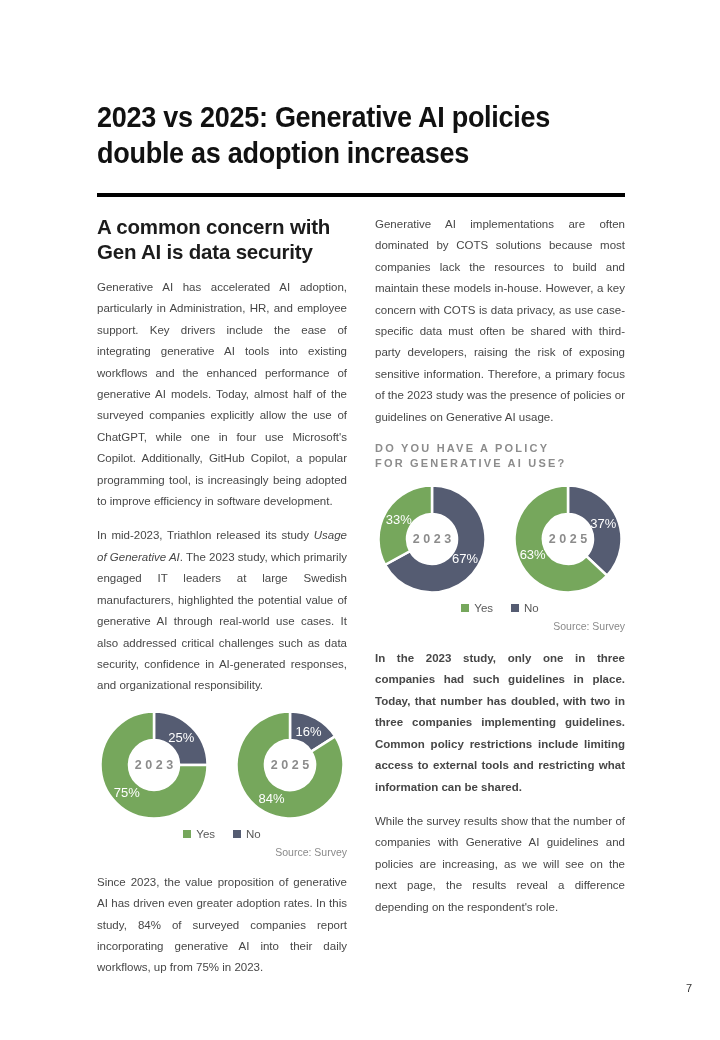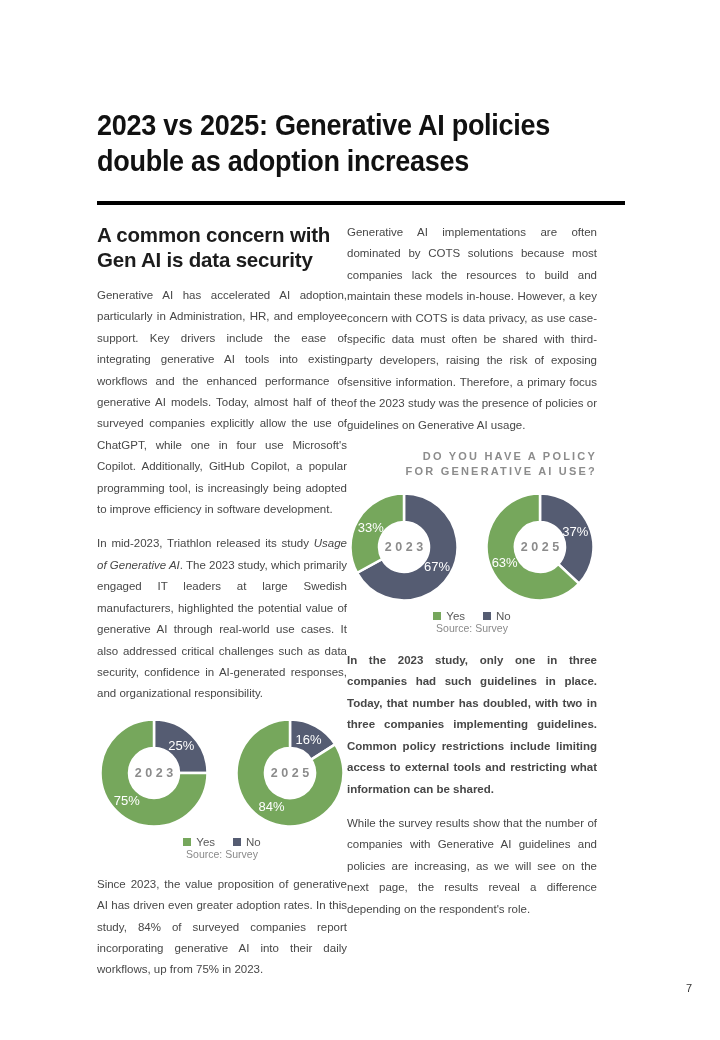--- a/index.html
+++ b/index.html
@@ -1,62 +1,62 @@
 <!DOCTYPE html>
 <html><head>
 <meta charset="utf-8">
 <style>
   * { margin:0; padding:0; box-sizing:border-box; }
   html,body { background:#fff; }
   .page {
     position:relative; width:720px; height:1040px; background:#ffffff;
     font-family:"Liberation Sans", sans-serif; overflow:hidden;
   }
-  .content { position:absolute; left:97px; top:107px; width:528px; }
+  .content { position:absolute; left:97px; top:99px; width:528px; }
 
   .doc-title {
     width:587px; transform:scaleX(0.9); transform-origin:left top;
     font-size:30px; line-height:36px; font-weight:700; color:#111;
     letter-spacing:-0.3px;
   }
   .rule { height:4px; background:#000; margin-top:22px; width:528px; }
 
-  .columns { display:flex; margin-top:17px; }
+  .columns { display:flex; gap:28px; margin-top:17px; }
   .col { width:250px; }
 
   .section-heading {
     font-size:20.5px; line-height:25px; font-weight:700; color:#1c1c1c;
     margin-bottom:13px; letter-spacing:-0.2px;
   }
   p.body {
     font-size:11.5px; line-height:21.4px; color:#474747;
     text-align:justify; margin-bottom:13px;
   }
   p.body .ital { font-style:italic; }
 
   .chart-block { margin:8px 0 4px; }
   .chart-title {
     font-size:11px; font-weight:700; letter-spacing:2.2px; color:#8c8c8c;
-    text-align:right; line-height:15px; margin-bottom:13px;
+    text-align:left; line-height:15px; margin-bottom:13px;
   }
   .donut-row { display:flex; justify-content:center; gap:26px; }
   .donut { width:110px; height:110px; position:relative; }
   .donut svg { display:block; }
   .center-label {
     position:absolute; inset:0; display:flex; align-items:center; justify-content:center;
     color:#8c8c8c; font-size:12.5px; font-weight:700;
     letter-spacing:3.5px; padding-left:3.5px; pointer-events:none;
   }
   .legend {
     display:flex; justify-content:center; align-items:center; gap:18px;
     margin-top:8px; font-size:11.5px; color:#595959;
   }
   .legend-item { display:inline-flex; align-items:center;text-align:center; }
   .swatch { width:8px; height:8px; display:inline-block; margin-right:5px; }
-  .source { font-size:10.5px; color:#8a8a8a; text-align:center; }
+  .source { font-size:10.5px; color:#8a8a8a; margin-top:6px; text-align:right; }
 
   .page-number {
     position:absolute; right:28px; bottom:46px;
     font-size:11px; color:#333;
   }
 </style>
 </head>
 <body>
 
 <div class="page">

